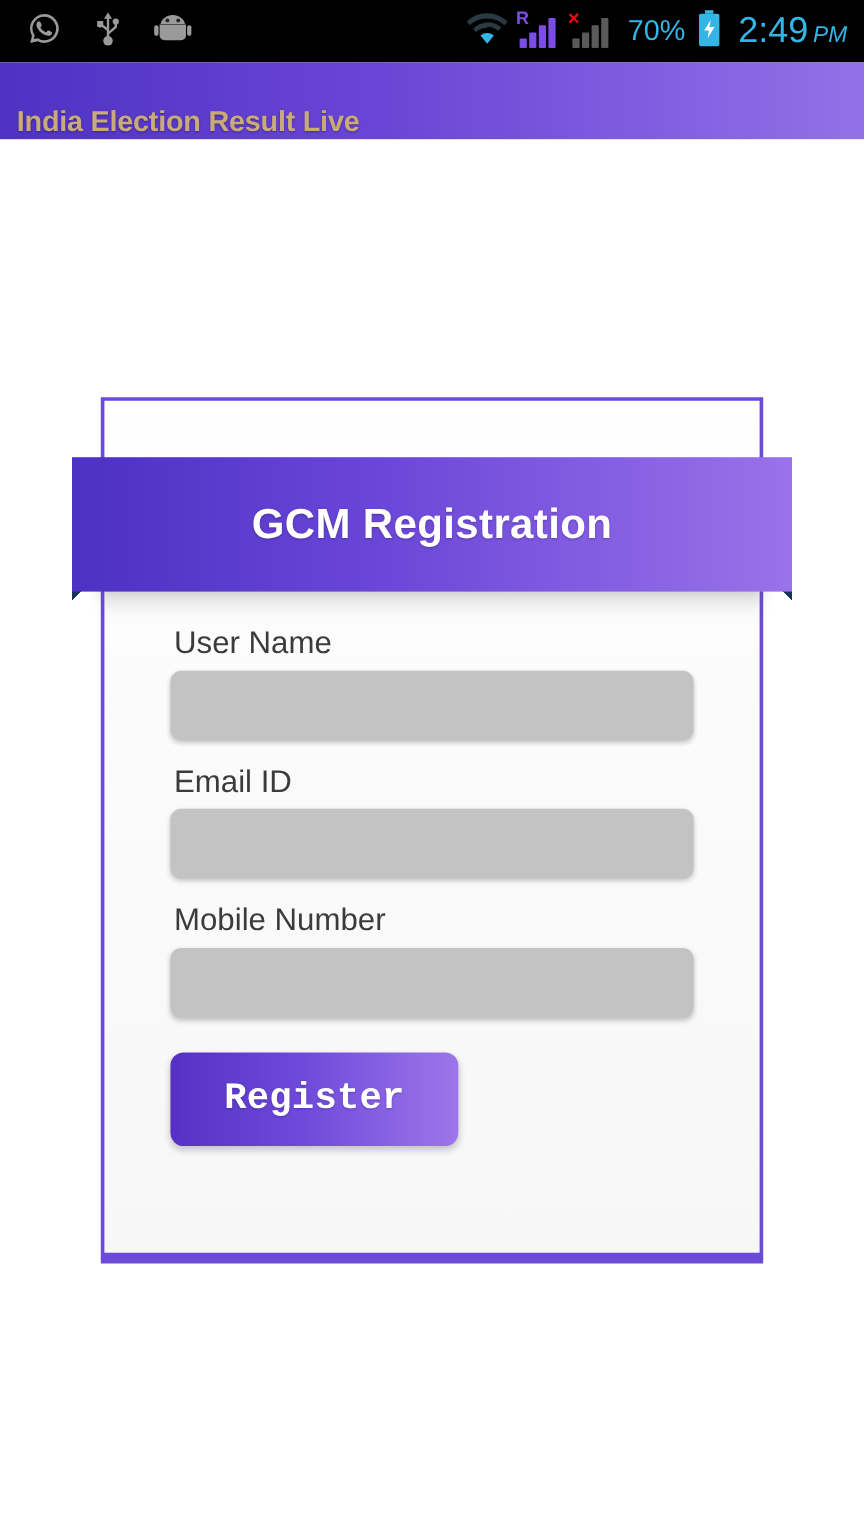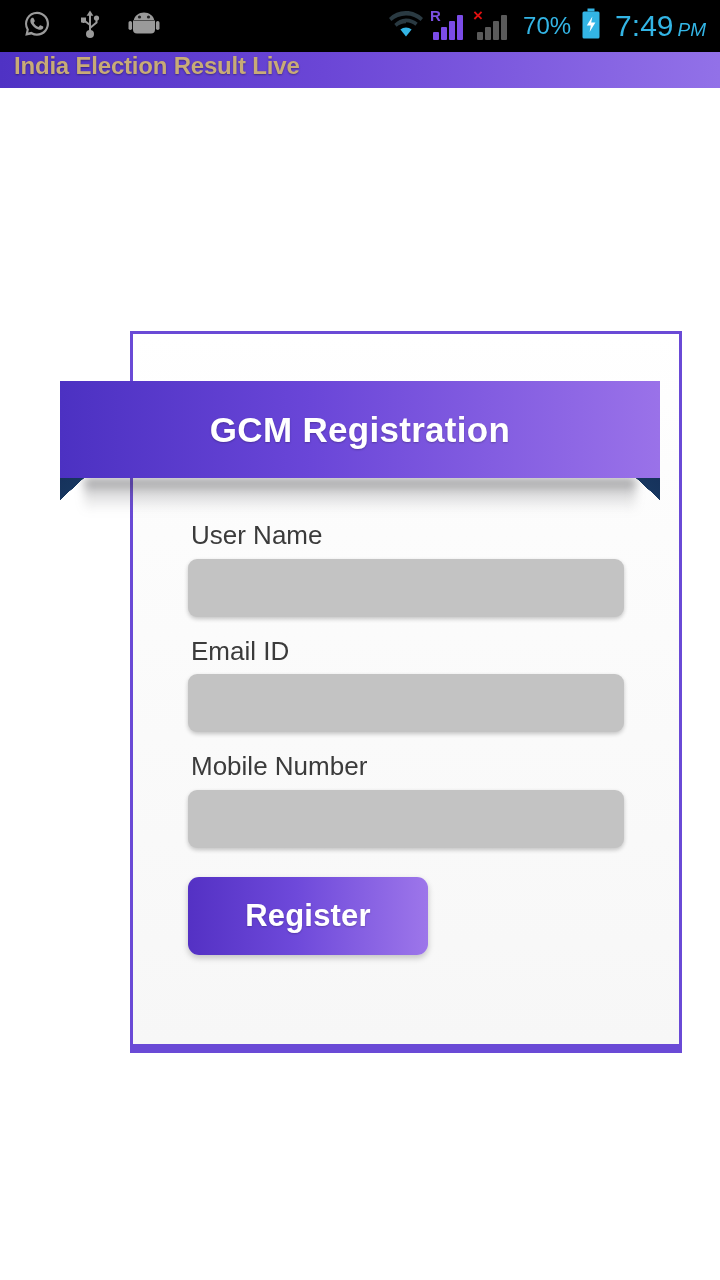--- a/index.html
+++ b/index.html
@@ -41,61 +41,60 @@
   .bars i:nth-child(4){ height:25px; }
 
   .batt-pct{
     color:#33b5e5; font-size:24px; line-height:1; margin-left:16px; letter-spacing:0px;
   }
   .clock{ color:#33b5e5; font-size:30px; line-height:1; margin-left:14px; }
   .clock .ampm{ font-size:19px; margin-left:4px;font-style:italic; }
 
   
   .appbar{
-    position:absolute; left:0; top:52px; width:720px; height:36px;
+    position:absolute; left:0; top:52px; width:720px; height:64px;
     background:linear-gradient(to right,#4f32c4 0%, #6b46d6 45%, #9271e8 100%);
-    display:flex; align-items:flex-start;
+    display:flex; align-items:flex-end;
   }
   .appbar-title{
     padding-left:14px;
     color:#c8ab77;
     font-size:24px;
     font-weight:bold;
     letter-spacing:-0.2px;
     text-shadow:0 1px 2px rgba(0,0,0,.35);
   }
 
   
   .card{
     position:absolute;
     left:84px; top:331px;
     width:552px; height:722px;
     background:linear-gradient(to bottom,#ffffff 0%, #fcfcfc 28%, #f7f7f7 100%);
     border:3px solid #6a4ad6;
     border-bottom-width:9px;
-    margin-left:46px;
   }
   .card-shadow-under-ribbon{
     position:absolute; left:0; top:141px; width:100%; height:46px;
     background:radial-gradient(ellipse 80% 100% at 50% 0%,
         rgba(0,0,0,0.0) 0%, rgba(0,0,0,0.0) 100%);
     pointer-events:none;
   }
   .ribbon-shadow{
     position:absolute;
     left:84px; top:478px; width:552px; height:34px;
     background:linear-gradient(to bottom, rgba(40,40,45,.52) 0%, rgba(90,90,95,.20) 45%, rgba(255,255,255,0) 100%);
     filter:blur(5px);
     pointer-events:none;
   }
 
   
   .ribbon{
     position:absolute;
-    left:60px; top:381px; width:600px; height:97px;
+    left:60px; top:381px; width:600px; height:112px;
     background:linear-gradient(to right,#4c31c2 0%, #6a46d8 42%, #9a72e9 100%);
     display:flex; align-items:center; justify-content:center;
     z-index:5;
   }
   .ribbon-title{
     color:#ffffff; font-size:35px; font-weight:bold;
     letter-spacing:0.3px;
     text-shadow:0 1px 2px rgba(0,0,0,.25);
   }
   .ribbon-fold{
@@ -131,21 +130,21 @@
 
   .btn-row{ margin-top:29px; padding-left:0px; }
   .btn-register{
     display:inline-flex; align-items:center; justify-content:center;
     width:240px; height:78px;
     border:none; outline:none; cursor:pointer;
     border-radius:11px;
     background:linear-gradient(to right,#5431c4 0%, #6e49da 45%, #9d76ea 100%);
     box-shadow:0 3px 6px rgba(0,0,0,.22);
     color:#ffffff; font-size:31px; font-weight:bold;
-    font-family:Liberation Sans, sans-serif;
+    font-family:Liberation Mono, monospace;
     letter-spacing:0.2px;
     text-shadow:0 1px 2px rgba(0,0,0,.22);
   }
 </style>
 </head>
 <body>
 
 <div class="statusbar">
 
   <div class="sb-left">
@@ -210,21 +209,21 @@
     <span class="batt-pct">70%</span>
 
     <span class="ic" style="margin-left:10px;">
       <svg width="20" height="32" viewBox="0 0 20 32">
         <rect x="6.5" y="0.5" width="7" height="3" fill="#33b5e5"></rect>
         <rect x="1.5" y="3.5" width="17" height="27" rx="1.5" fill="#33b5e5"></rect>
         <path d="M11.4 8.5l-5.6 9h4l-1.2 6.5 5.8-9.4h-4.2z" fill="#ffffff"></path>
       </svg>
     </span>
 
-    <span class="clock"><span>7:49</span><span class="ampm">PM</span></span>
+    <span class="clock"><span>2:49</span><span class="ampm">PM</span></span>
   </div>
 </div>
 
 <div class="appbar">
   <div class="appbar-title">India Election Result Live</div>
 </div>
 
 <div class="card">
   <div class="card-shadow-under-ribbon"></div>
 

